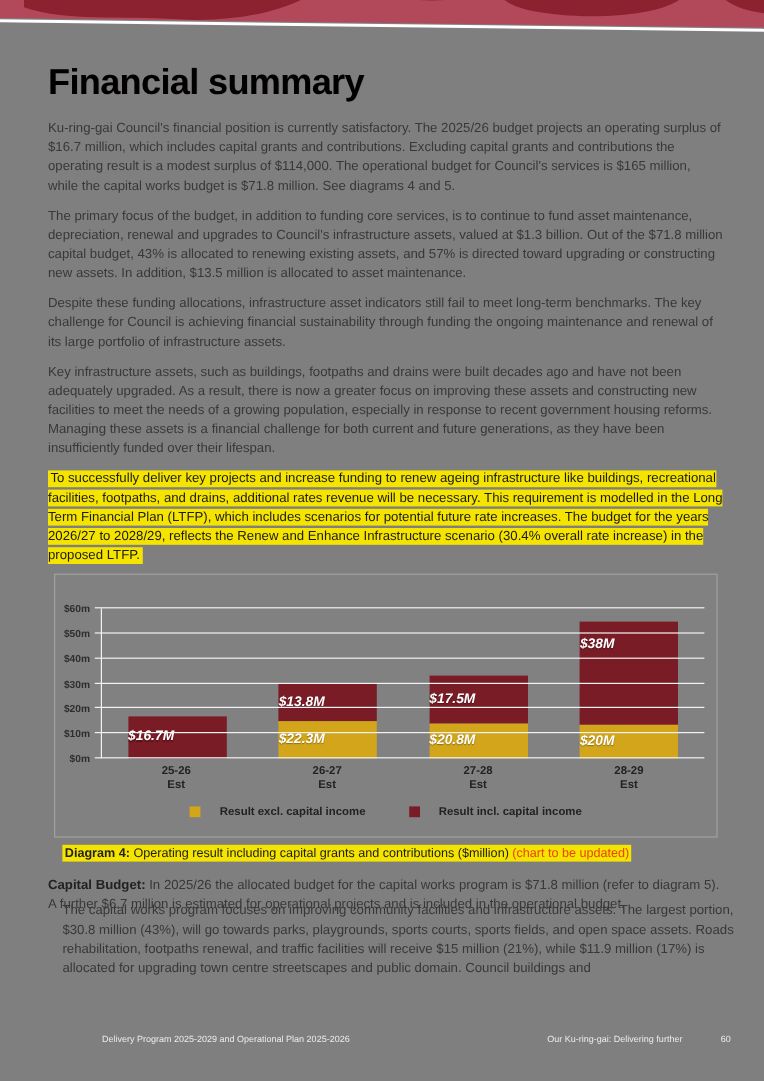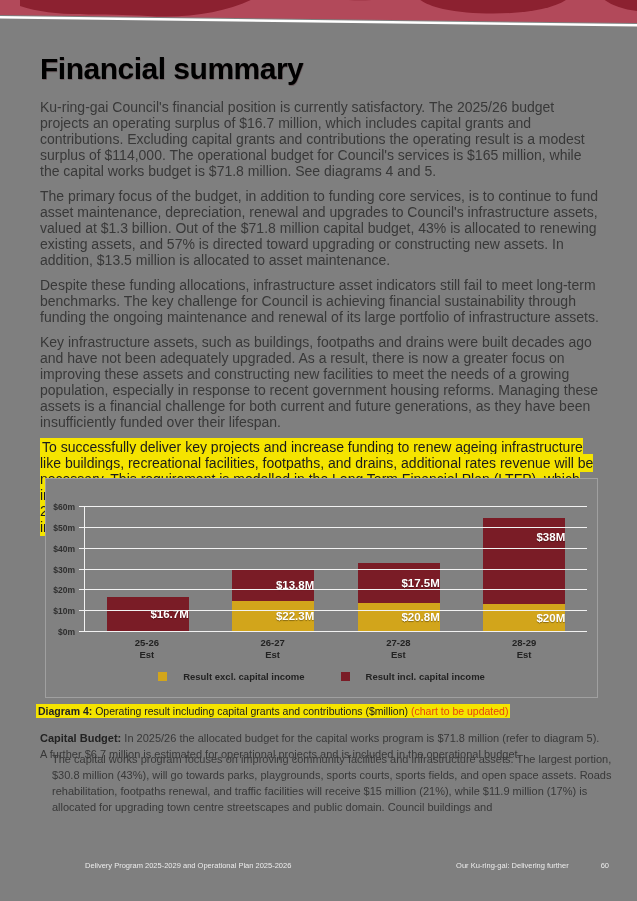--- a/index.html
+++ b/index.html
@@ -4,48 +4,48 @@
 <style>
   html,body{margin:0;padding:0;background:#6e6e6e;}
   .page{position:relative;width:637px;height:901px;background:#7f7f7f;overflow:hidden;
         font-family:"Liberation Sans",sans-serif;color:#383838;}
   
   .banner{position:absolute;top:0;left:0;width:637px;height:30px;}
   
   .title{position:absolute;top:52px;left:40px;margin:0;font-size:30px;font-weight:bold;
          color:#000000;letter-spacing:-0.5px;text-shadow:0.5px 0.5px 0 rgba(60,0,10,0.25);}
   
-  .body-copy{position:absolute;top:99px;left:40px;width:563px;font-size:14px;line-height:16px;}
+  .body-copy{position:absolute;top:99px;left:40px;width:563px;font-size:11px;line-height:16px;}
   .body-copy p{margin:0 0 9px 0;}
   .mark{background:#f5e400;color:#1b1b1b;padding:1px 2px;}
   .note{color:#e8430f;}
   b{color:#222;}
   
   .chart{position:absolute;left:45px;top:478px;width:553px;height:220px;margin:0;
          border:1px solid #a0a0a0;box-sizing:border-box;background:#818181;}
   .yaxis{position:absolute;left:0;top:28px;width:32px;height:125px;}
   .ytick{position:absolute;right:3px;transform:translateY(50%);font-size:8.5px;font-weight:bold;
          color:#2e2e2e;white-space:nowrap;}
   .plot{position:absolute;left:38px;top:28px;right:10px;height:125px;border-left:1px solid #f2f2f2;}
   .gridline{position:absolute;left:0;right:0;height:1px;background:#f2f2f2;}
   .gridline::before{content:"";position:absolute;left:-6px;top:0;width:6px;height:1px;background:#f2f2f2;}
   .bars{position:absolute;left:0;top:0;right:0;bottom:0;display:flex;align-items:flex-end;}
   .slot{flex:1;display:flex;justify-content:center;align-items:flex-end;height:100%;}
   .bar{width:82px;height:100%;display:flex;flex-direction:column;justify-content:flex-end;}
-  .seg{display:flex;align-items:center;justify-content:flex-end;color:#fff;font-weight:bold;
-       font-size:11.5px;box-sizing:border-box;text-shadow:0 1px 1px rgba(0,0,0,0.35);}
+  .seg{display:flex;align-items:center;justify-content:flex-start;color:#fff;font-weight:bold;
+       font-size:11.5px;box-sizing:border-box;text-shadow:0 1px 1px rgba(0,0,0,0.35);font-style:italic;}
   .seg.top-align{align-items:flex-start;padding-top:13px;}
   .xlabels{position:absolute;left:38px;right:10px;top:158px;display:flex;}
   .xslot{flex:1;text-align:center;font-size:9.5px;font-weight:bold;color:#222;line-height:12px;}
   .legend{position:absolute;left:0;right:0;top:192px;display:flex;justify-content:center;gap:36px;
           align-items:center;font-size:9.5px;font-weight:bold;color:#222;}
   .lg{display:flex;align-items:center;gap:16px;}
   .sw{width:9px;height:9px;}
   
-  .caption{position:absolute;top:703px;left:36px;width:565px;margin:0;font-size:10.5px;line-height:16px;}
+  .caption{position:absolute;top:703px;left:52px;width:565px;margin:0;font-size:10.5px;line-height:16px;}
   .lower{position:absolute;left:40px;width:563px;margin:0;font-size:11px;line-height:16px;}
   .lower1{top:730px;}
   .lower2{top:751px;margin-left:12px;}
   
   .pfooter{position:absolute;top:861px;left:40px;right:28px;display:flex;justify-content:space-between;
           align-items:center;font-size:7.5px;color:#ececec;padding-left:45px;}
   .fr{display:flex;gap:32px;align-items:center;}
 </style>
 </head>
 <body>

